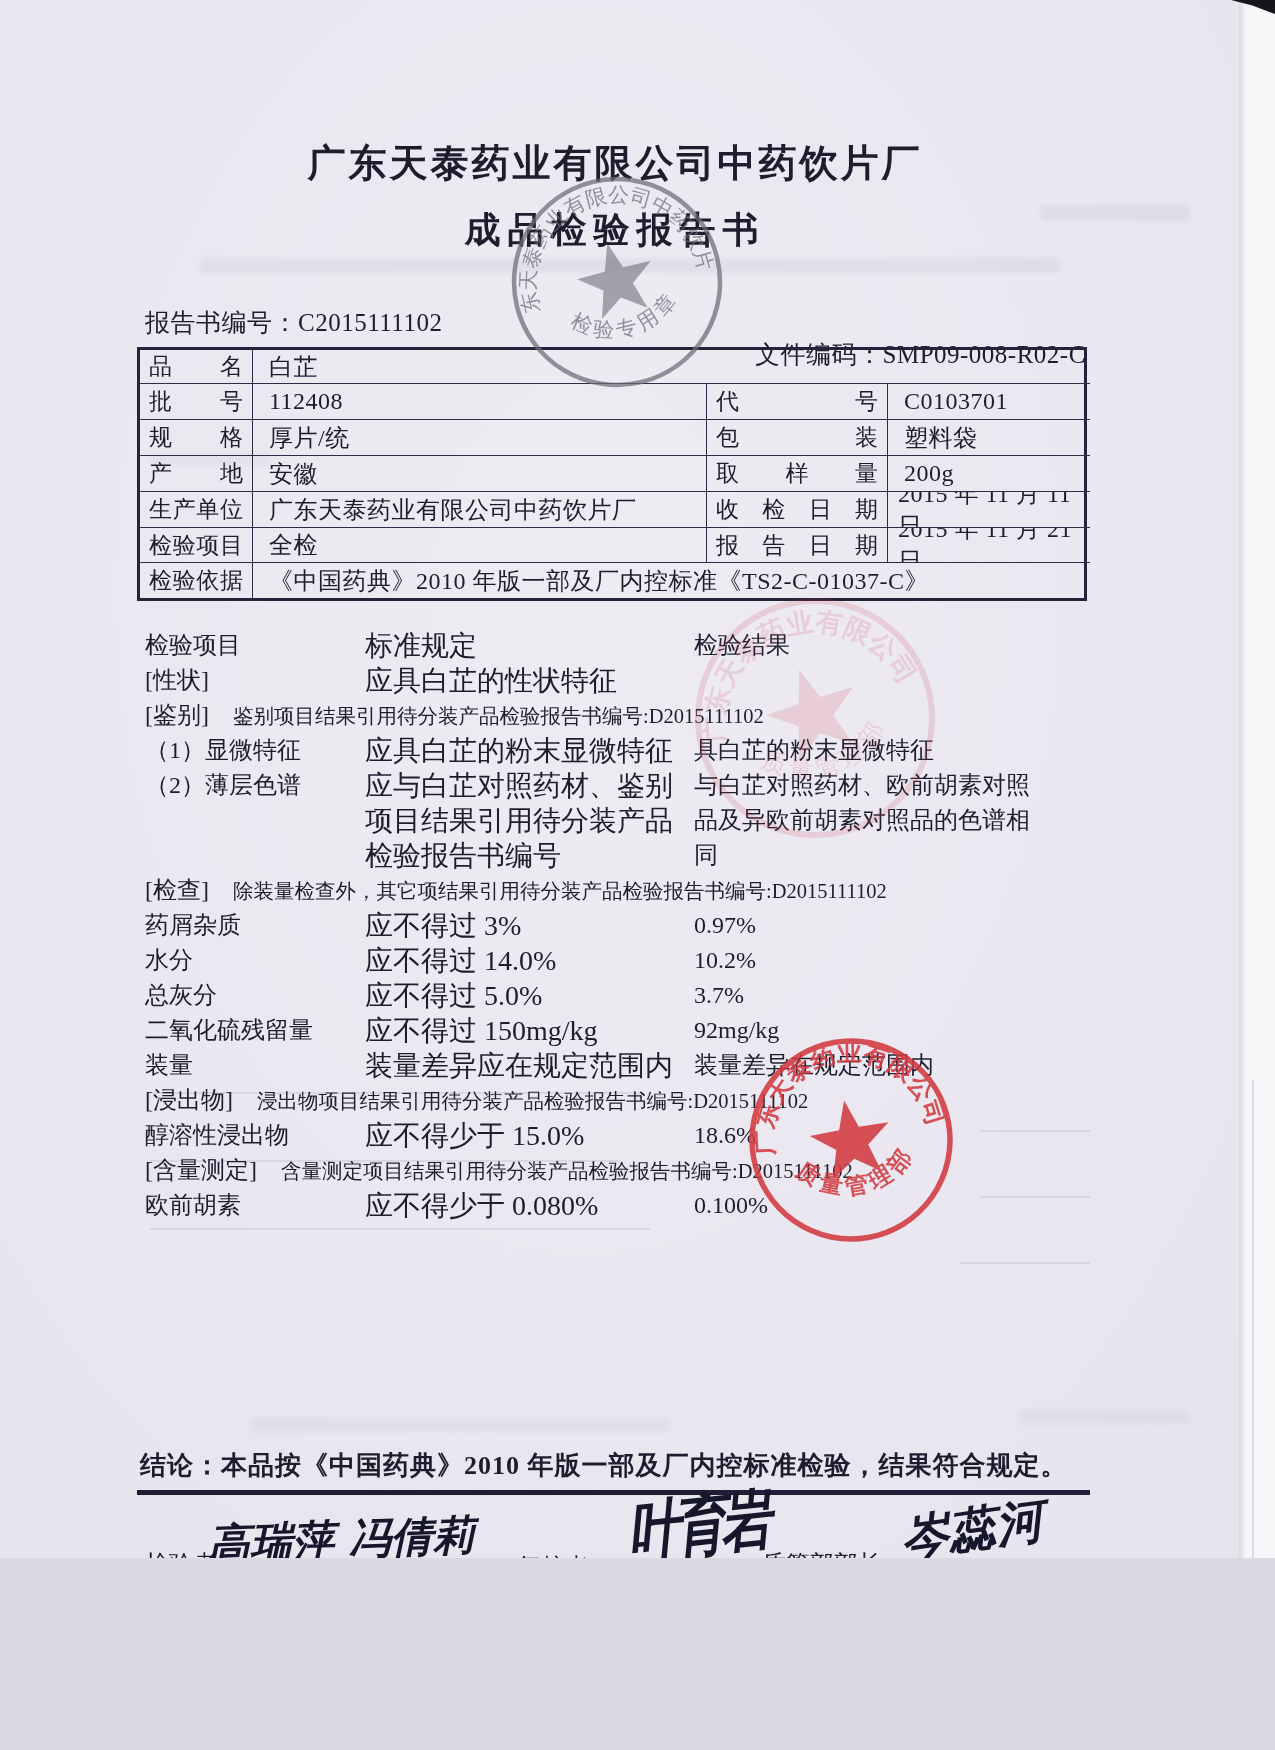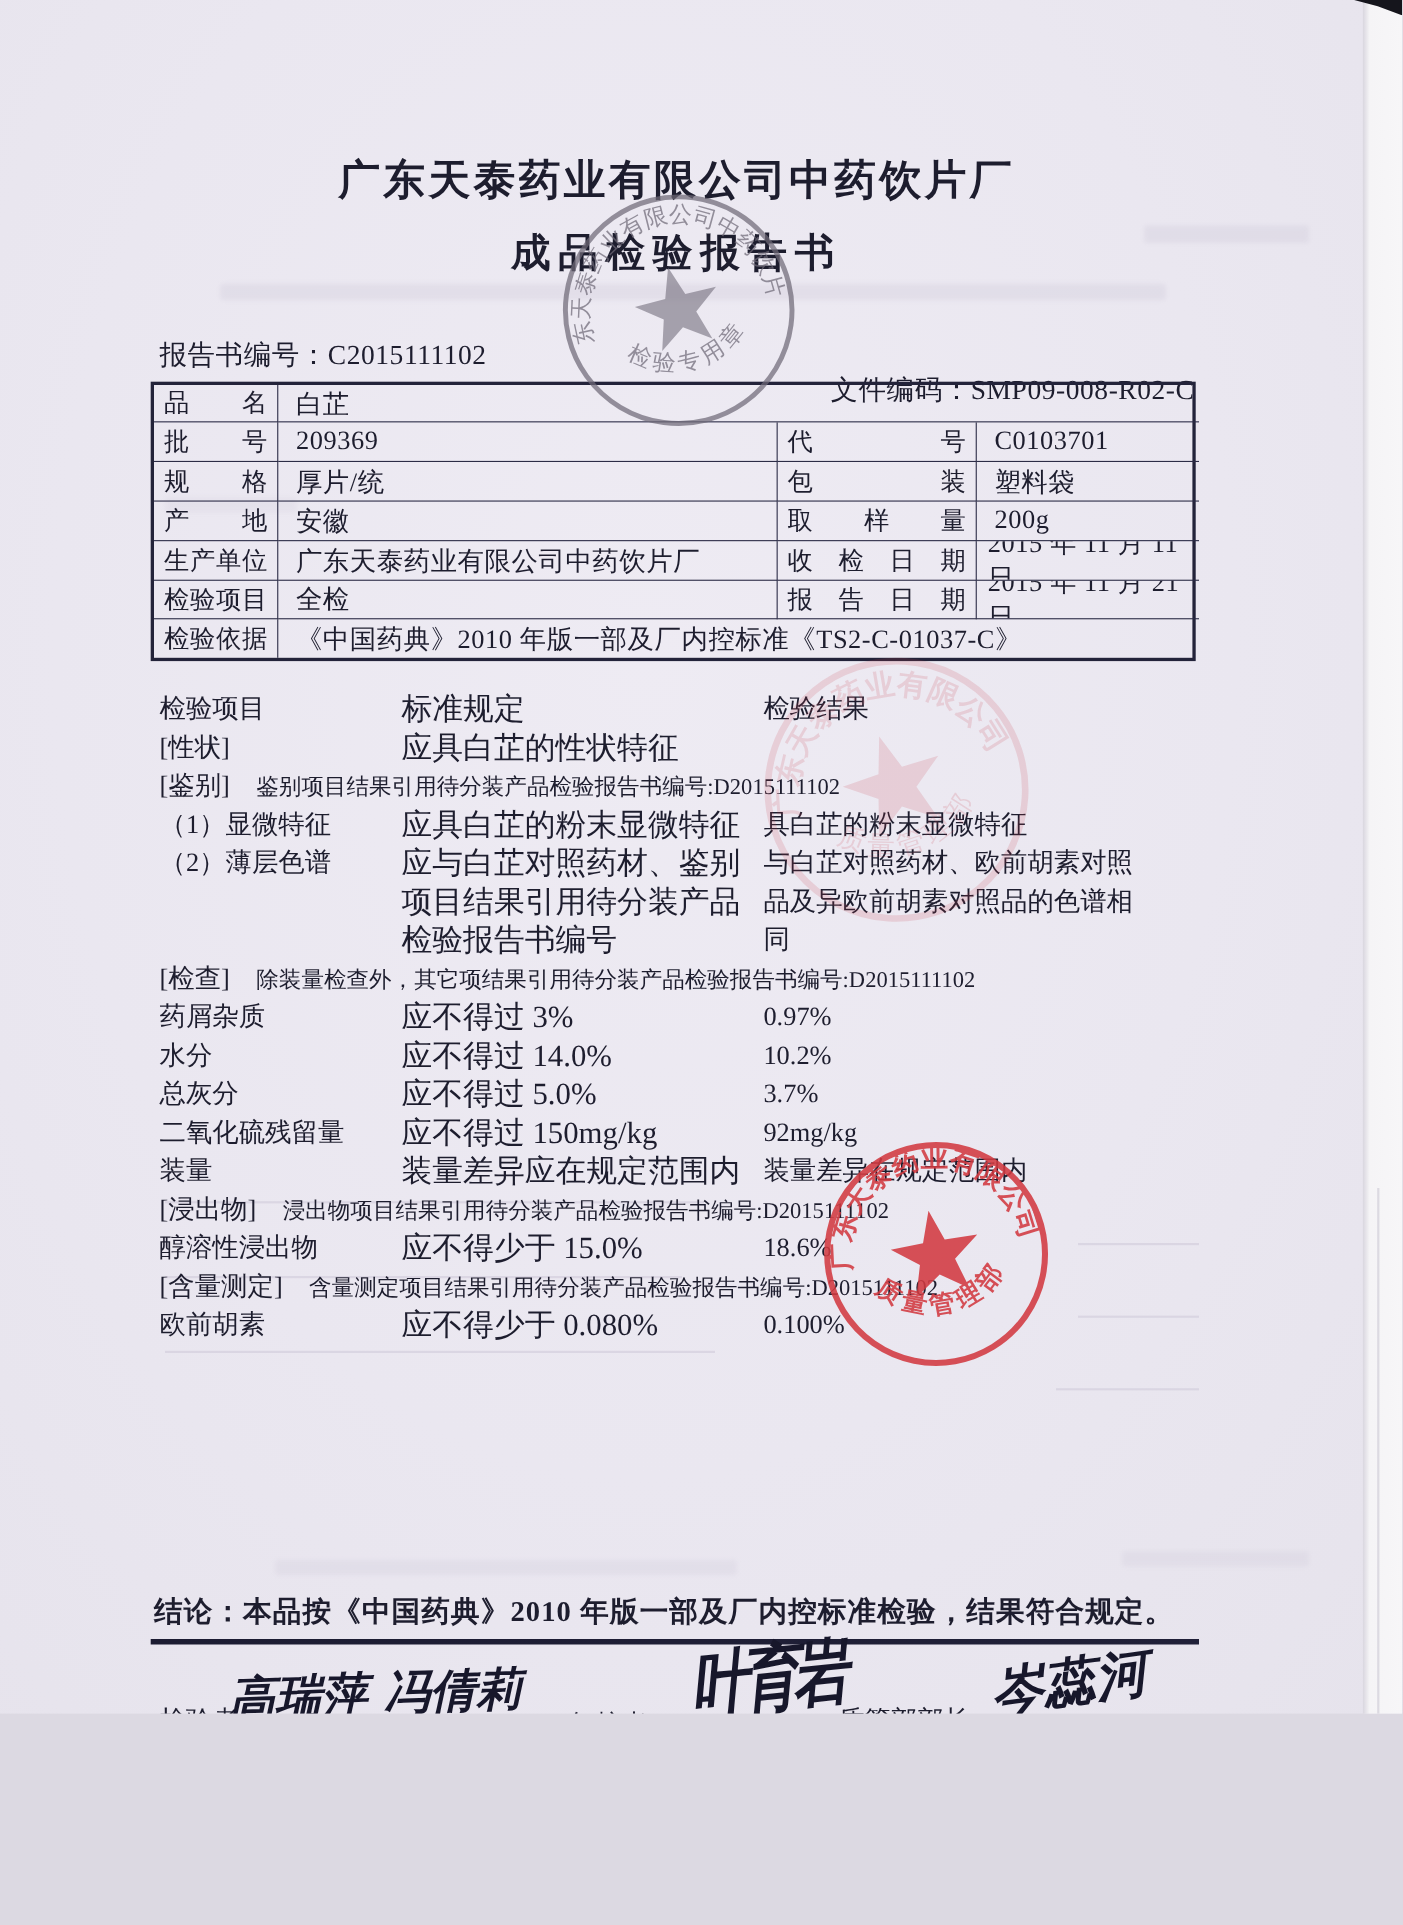--- a/index.html
+++ b/index.html
@@ -98,21 +98,21 @@
         </span>
       </div>
     <div class="cell val spanB lastcol">白芷</div>
 
     <div class="cell lab">
         <span class="spread">
           <span>批</span>
           <span>号</span>
         </span>
       </div>
-    <div class="cell val">209369</div>
+    <div class="cell val">112408</div>
     <div class="cell lab">
         <span class="spread">
           <span>代</span>
           <span>号</span>
         </span>
       </div>
     <div class="cell val lastcol">C0103701</div>
 
     <div class="cell lab">
         <span class="spread">

